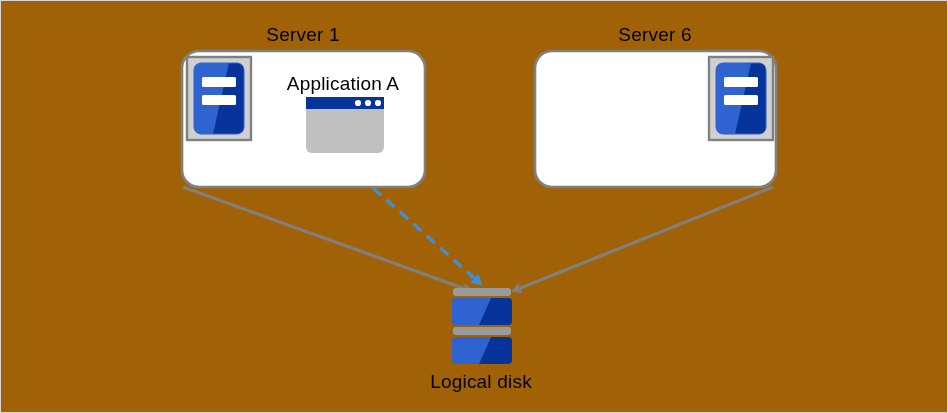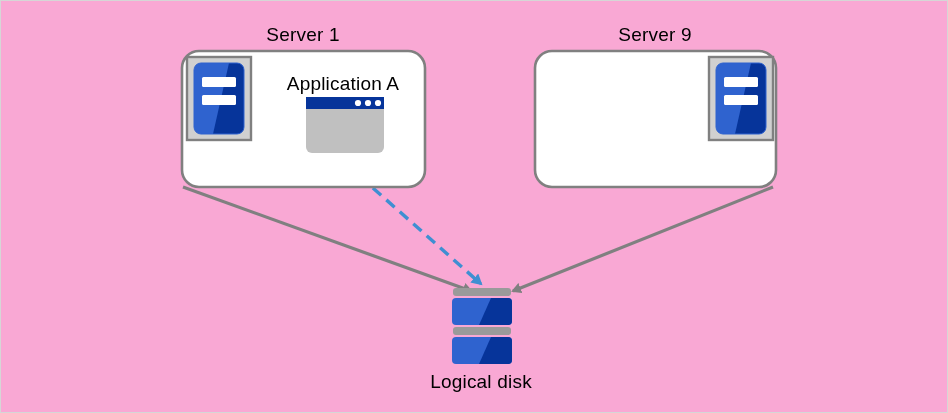--- a/index.html
+++ b/index.html
@@ -7,21 +7,21 @@
     padding: 0;
     background: #ffffff;
   }
   body {
     font-family: "Liberation Sans", sans-serif;
   }
   #canvas {
     position: relative;
     width: 948px;
     height: 413px;
-    background: #f9a8d4;
+    background: #a16207;
     border: 1px solid #d6d6d6;
     box-sizing: border-box;
     overflow: hidden;
     padding-left: 48px;
   }
   .svg-layer {
     position: absolute;
     left: 0;
     top: 0;
     width: 948px;
@@ -137,19 +137,19 @@
       </clipPath>
       <g clip-path="url(#clip-d2)">
         <rect x="451" y="336" width="60" height="27" fill="#2f63cf"></rect>
         <polygon points="490,336 511,336 511,363 478,363" fill="#06349a"></polygon>
       </g>
     </g>
   </svg>
 
   <div class="label" id="server1-label">Server 1</div>
 
-  <div class="label" id="server2-label">Server 9</div>
+  <div class="label" id="server2-label">Server 6</div>
 
   <div class="label" id="disk-label">Logical disk</div>
 
   <div class="label" id="app-label">Application  A</div>
 
 </div>
 
 </body></html>

